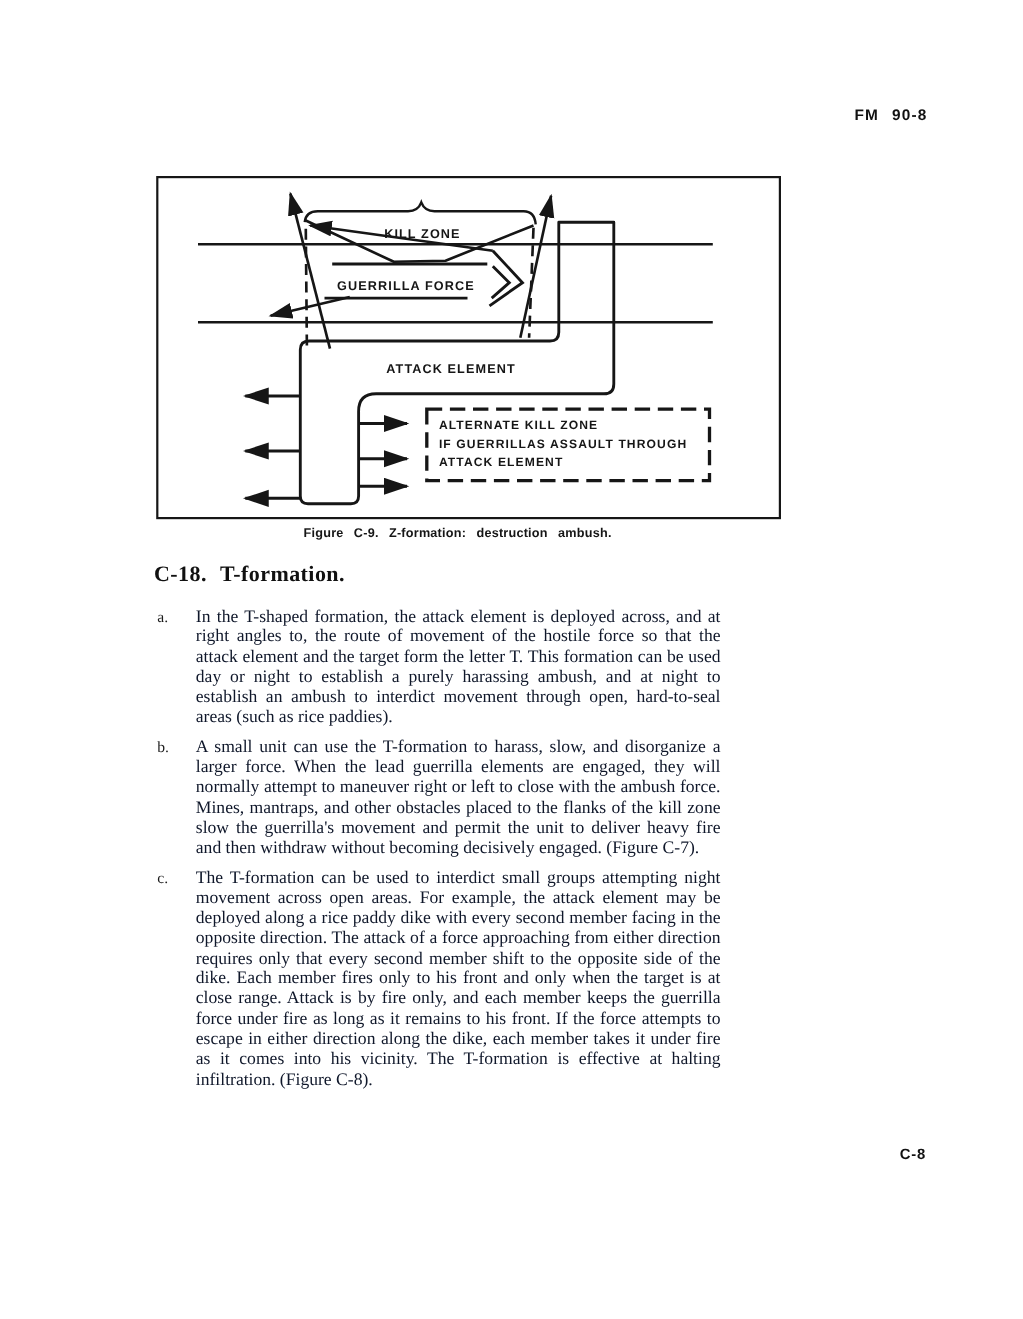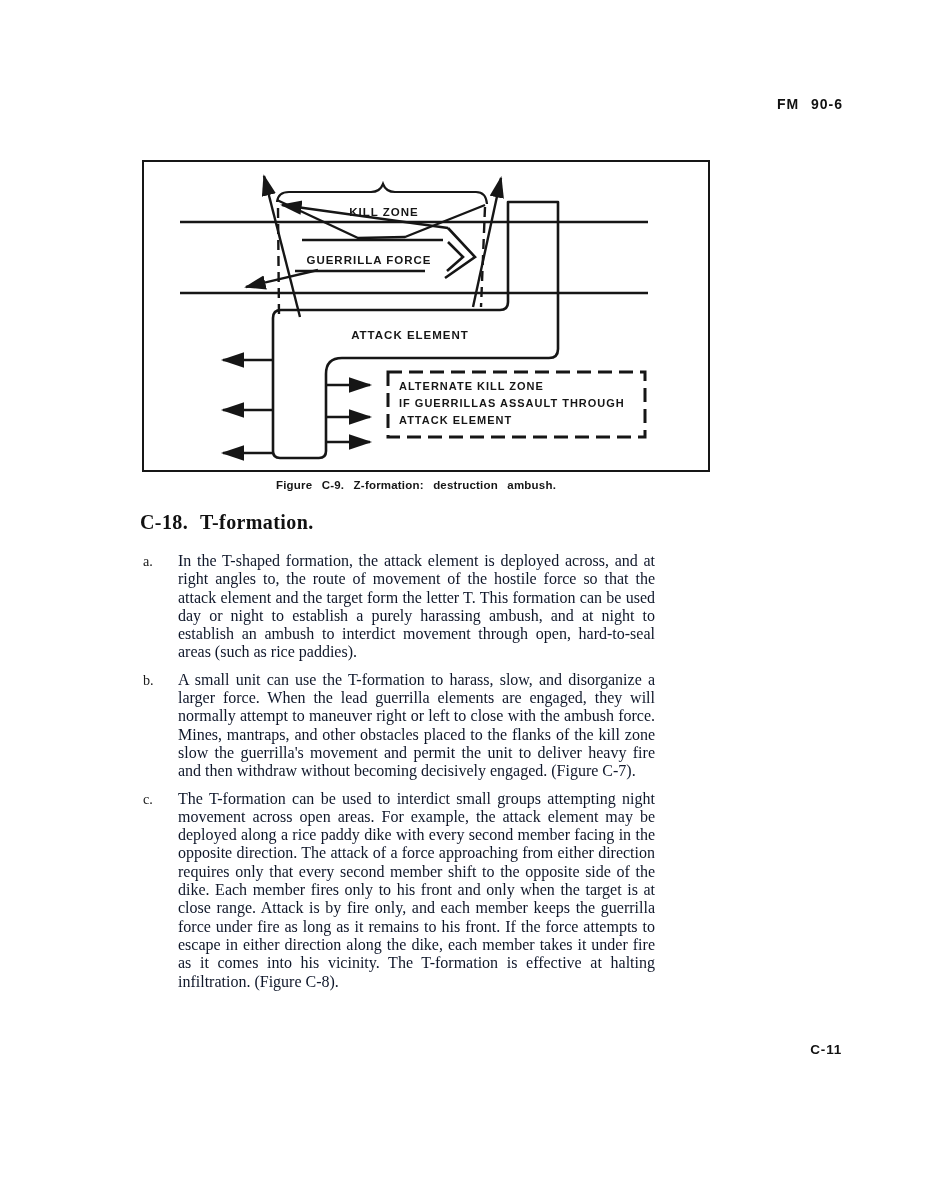--- a/index.html
+++ b/index.html
@@ -46,21 +46,21 @@
   .diagram-label{
     font-family:"Liberation Sans", sans-serif;font-weight:bold;
     letter-spacing:1px;
   }
 </style>
 </head>
 <body>
 
 <div class="page">
 
-  <div class="hdr">FM 90-6</div>
+  <div class="hdr">FM 90-8</div>
 
   <div class="figbox">
     <svg width="548" height="312" viewBox="0 0 548 312" xmlns="http://www.w3.org/2000/svg">
       <defs>
         <marker id="ah" markerWidth="11" markerHeight="8" refX="8.2" refY="3" orient="auto" markerUnits="strokeWidth">
           <path d="M0,0 L9,3 L0,6 Z" fill="#161616"></path>
         </marker>
       </defs>
 
       <g stroke="#161616" stroke-width="2.4">
@@ -130,15 +130,15 @@
     <div class="para">
       <div class="plabel">b.</div>
       <div class="ptext">A small unit can use the T-formation to harass, slow, and disorganize a larger force. When the lead guerrilla elements are engaged, they will normally attempt to maneuver right or left to close with the ambush force. Mines, mantraps, and other obstacles placed to the flanks of the kill zone slow the guerrilla's movement and permit the unit to deliver heavy fire and then withdraw without becoming decisively engaged. (Figure C-7).</div>
     </div>
     <div class="para">
       <div class="plabel">c.</div>
       <div class="ptext">The T-formation can be used to interdict small groups attempting night movement across open areas. For example, the attack element may be deployed along a rice paddy dike with every second member facing in the opposite direction. The attack of a force approaching from either direction requires only that every second member shift to the opposite side of the dike. Each member fires only to his front and only when the target is at close range. Attack is by fire only, and each member keeps the guerrilla force under fire as long as it remains to his front. If the force attempts to escape in either direction along the dike, each member takes it under fire as it comes into his vicinity. The T-formation is effective at halting infiltration. (Figure C-8).</div>
     </div>
   </div>
 
-  <div class="ftr">C-11</div>
+  <div class="ftr">C-8</div>
 
 </div>
 
 </body></html>

